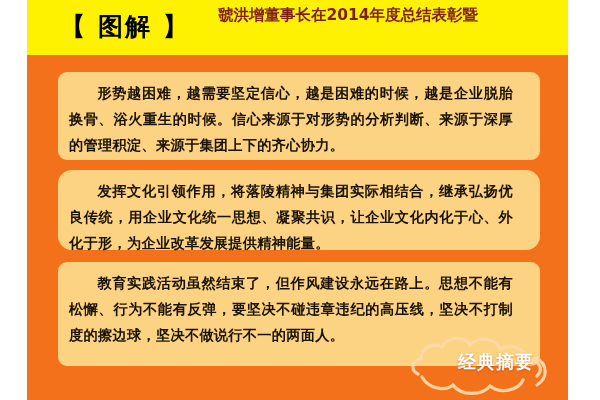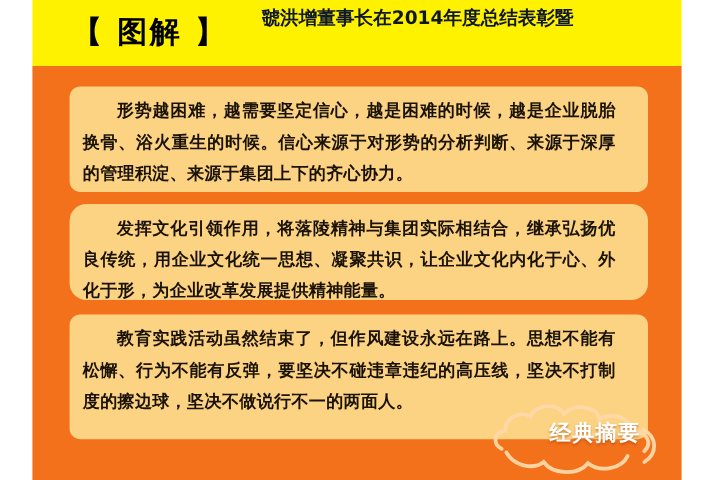--- a/index.html
+++ b/index.html
@@ -49,40 +49,40 @@
     height: 100%;
     display: flex;
     align-items: center;
     justify-content: flex-start;
   }
   .bracket-label {
     position: absolute;
     left: 33px;
     top: 9px;
     width: 130px;
-    text-align: left;
+    text-align: center;
     font-family: "DejaVu Sans", sans-serif;
     font-weight: bold;
     font-size: 25px;
     line-height: 36px;
     color: #000000;
     letter-spacing: 2px;
     white-space: nowrap;
   }
   .header-title {
     position: absolute;
     left: 176px;
     top: 3px;
     width: 290px;
     text-align: center;
     font-family: "DejaVu Sans", sans-serif;
     font-weight: bold;
     font-size: 15.5px;
     line-height: 24px;
-    color: #0f172a;
+    color: #7f1d1d;
     letter-spacing: 0px;
   }
   .header-title .tline {
     display: block;
     white-space: nowrap;
   }
 
   
   .panel {
     position: absolute;

